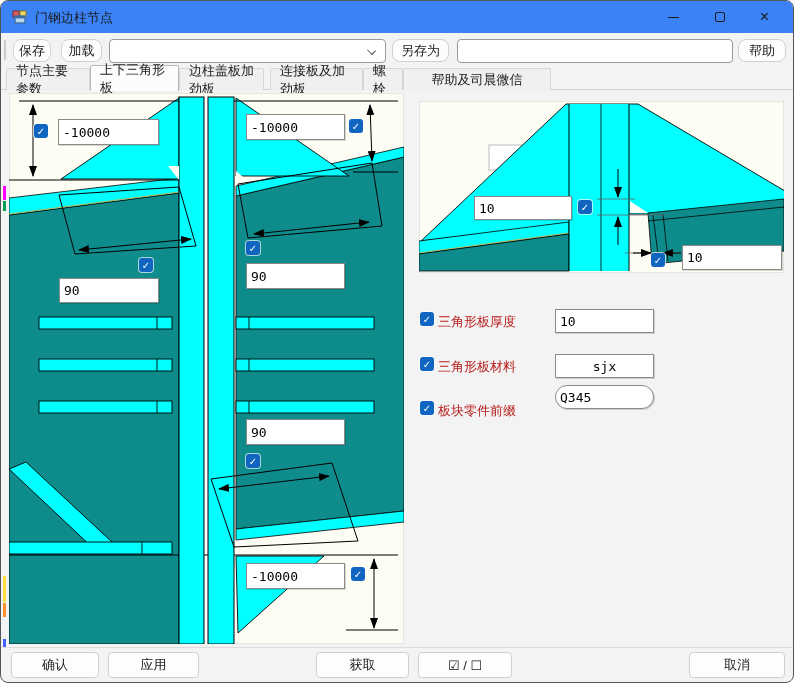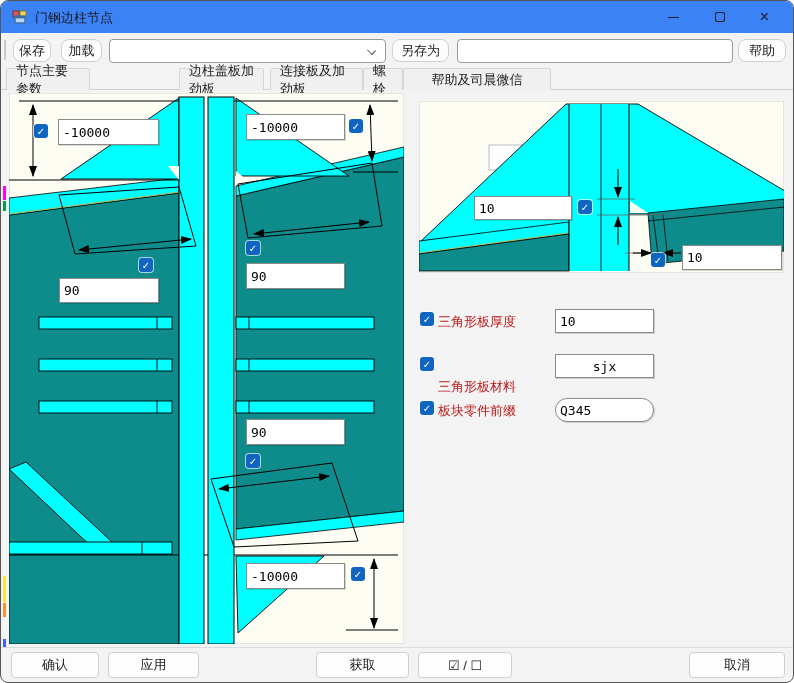--- a/index.html
+++ b/index.html
@@ -93,20 +93,21 @@
       <span></span>
       <div class="combo-chevron"></div>
     </div>
     <button class="tb-btn btn-saveas">另存为</button>
     <input class="tb-input" value="" style="">
     <button class="tb-btn btn-help">帮助</button>
   </div>
 
   <div class="tabstrip">
     <div class="tab tab1">节点主要参数</div>
+    <div class="tab tab2 active">上下三角形板</div>
     <div class="tab tab3">边柱盖板加劲板</div>
     <div class="tab tab4">连接板及加劲板</div>
     <div class="tab tab5">螺栓</div>
     <div class="tab tab6">帮助及司晨微信</div>
   </div>
 
   <svg class="picbox pic-left" viewBox="0 0 395 551">
     <defs>
       <marker id="ahL" markerUnits="userSpaceOnUse" markerWidth="11" markerHeight="8" refX="10" refY="4" orient="auto-start-reverse">
         <path d="M0,0 L11,4 L0,8 z" fill="#000"></path>
@@ -262,28 +263,28 @@
 
   <div class="cb" style="left:419px;top:311px;">
       <span>✓</span>
     </div>
   <span class="param-label" style="left:437px;top:312px;">三角形板厚度</span>
   <input class="field" style="left: 554px; top: 308px; width: 99px; height: 24px;" value="10">
 
   <div class="cb" style="left:419px;top:356px;">
       <span>✓</span>
     </div>
-  <span class="param-label" style="left:437px;top:357px;margin-top:20px;">三角形板材料</span>
+  <span class="param-label" style="left:437px;top:357px;">三角形板材料</span>
   <input class="field" style="left: 554px; top: 353px; width: 99px; height: 24px; text-align: center;" value="sjx">
 
   <div class="cb" style="left:419px;top:400px;">
       <span>✓</span>
     </div>
   <span class="param-label" style="left:437px;top:401px;">板块零件前缀</span>
-  <input class="field" style="left: 554px; top: 397px; width: 99px; height: 24px; border-radius: 12px;" value="Q345">
+  <input class="field" style="left: 554px; top: 384px; width: 99px; height: 24px; border-radius: 12px;" value="Q345">
 
   <div class="footer-sep"></div>
   <button class="ft-btn b-confirm">确认</button>
   <button class="ft-btn b-apply">应用</button>
   <button class="ft-btn b-fetch">获取</button>
   <button class="ft-btn b-toggle">☑ / ☐</button>
   <button class="ft-btn b-cancel">取消</button>
 
 </div>
 

